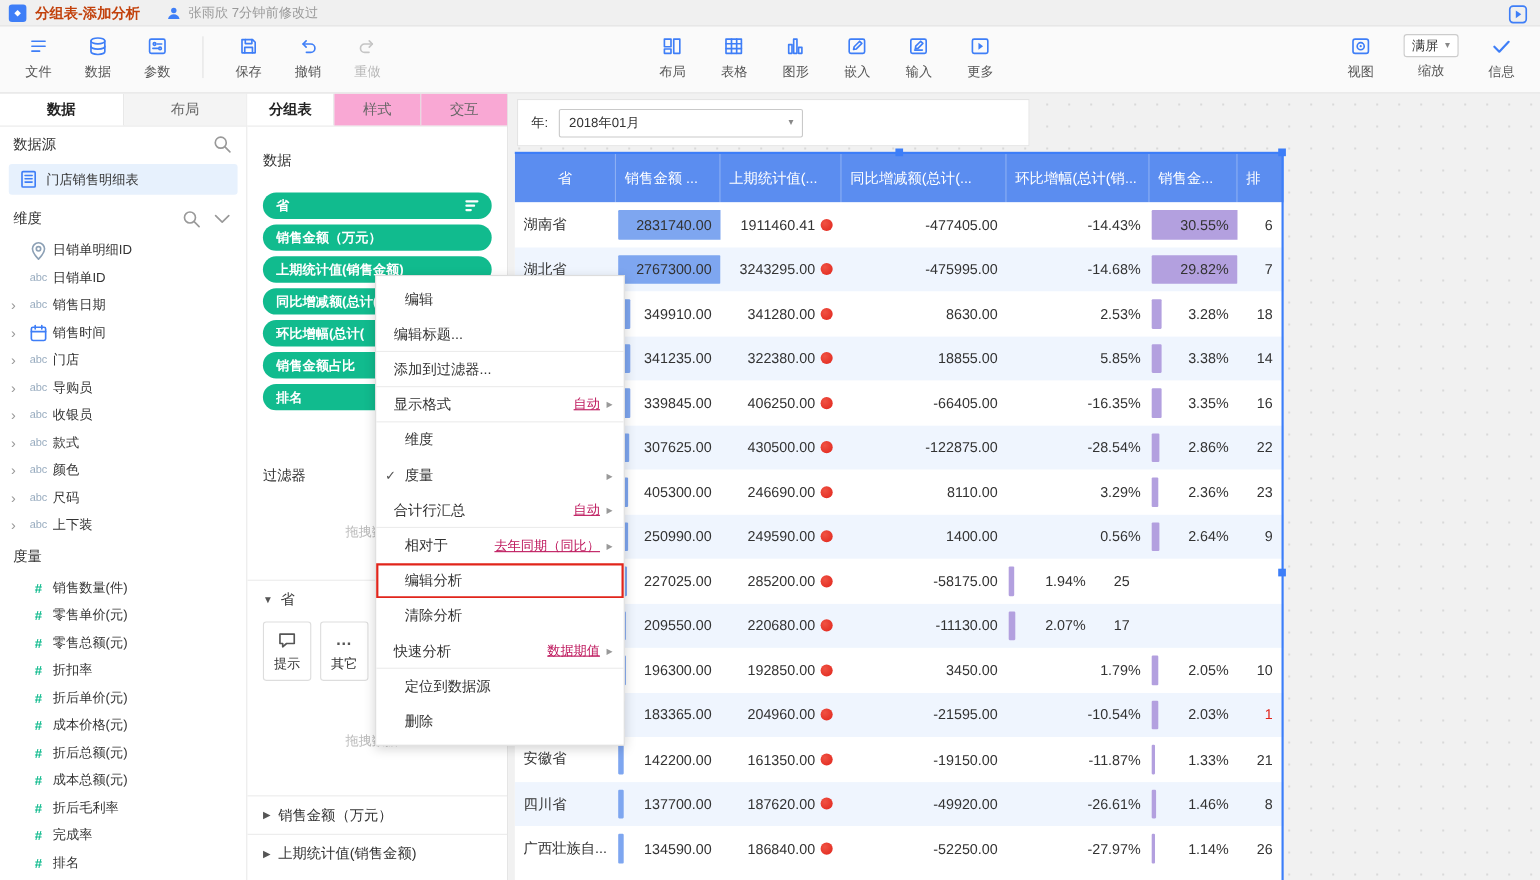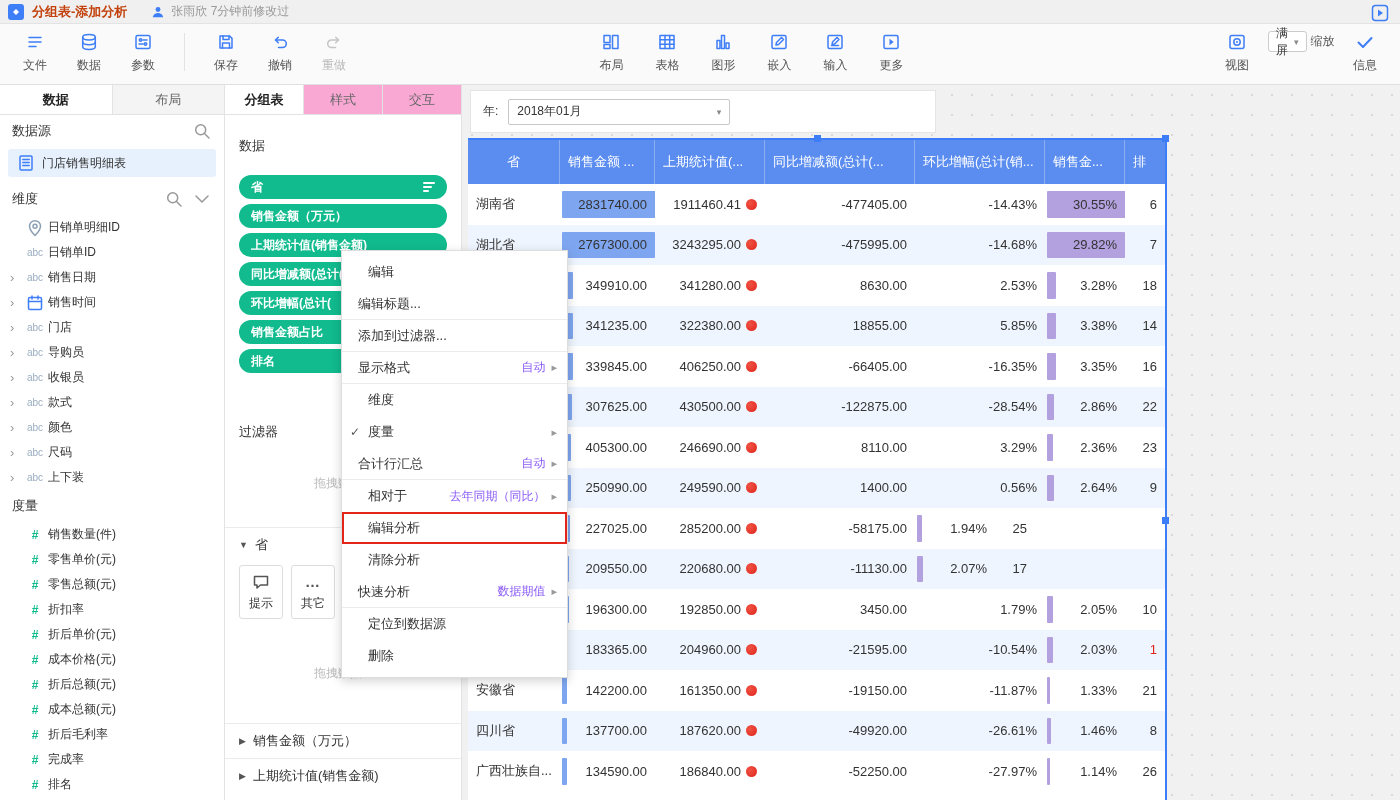--- a/index.html
+++ b/index.html
@@ -26,21 +26,21 @@
   .tgroup.left { margin-left:10px; gap:4px; }
   .tgroup.center { gap:6px; }
   .tgroup.right { margin-right:10px; gap:6px; }
   .spacer1 { flex:1; } .spacer2 { flex:1.3; }
   .titem { width:50px; display:flex; flex-direction:column; align-items:center; gap:4px; cursor:pointer; }
   .tic { height:22px; display:flex; align-items:center; color:var(--accent); }
   .tlabel { color:#555; font-size:12px; white-space:nowrap; }
   .titem.disabled .tic { color:#C5C5C5; }
   .titem.disabled .tlabel { color:#B8B8B8; }
   .vsep { width:1px; height:38px; background:#E2E2E2; margin:2px 12px 0; }
-  .zoom-combo { width:66px; display:flex; flex-direction:row; align-items:center; gap:4px; }
+  .zoom-combo { width:66px; display:flex; flex-direction:column; align-items:center; gap:4px; }
   .zoom-btn { height:21px; border:1px solid #CCC; border-radius:3px; background:#fff; display:flex; align-items:center; padding:0 7px; gap:6px; cursor:pointer; }
   .caret { color:#888; font-size:9px; }
 
   
   .sidebar { position:absolute; left:0; top:85px; width:225px; height:715px; background:#fff; border-right:1px solid #E3E3E3; overflow:hidden; }
   .side-tabs { display:flex; height:30px; border-bottom:1px solid #E3E3E3; }
   .side-tab { flex:1; display:flex; align-items:center; justify-content:center; font-size:13px; color:#666; background:#F4F4F4; border-right:1px solid #E3E3E3; cursor:pointer; }
   .side-tab:last-child { border-right:none; }
   .side-tab.active { background:#fff; color:#222; font-weight:700; }
   .sec-head { display:flex; align-items:center; height:32px; padding:0 12px; font-size:13px; color:#333; gap:8px; }
@@ -113,21 +113,21 @@
   .sel-right { position:absolute; left:703px; top:53px; width:2px; height:662px; background:var(--sel_blue); z-index:5; }
   .handle { position:absolute; width:7px; height:7px; background:var(--sel_blue); z-index:6; }
   .h-topmid { left:352px; top:50px; } .h-topright { left:700px; top:50px; } .h-rightmid { left:700px; top:432px; }
 
   
   .ctx-menu { position:absolute; left:341px; top:250px; width:227px; background:#fff; border:1px solid #DDD; box-shadow:0 3px 10px rgba(0,0,0,.18); padding:5px 0; z-index:100; }
   .mi { position:relative; height:32px; display:flex; align-items:center; padding:0 10px 0 26px; font-size:13px; color:#333; cursor:pointer; }
   .mi .check { position:absolute; left:8px; display:none; color:#555; font-size:12px; }
   .mi.checked .check { display:block; }
   .mlabel { flex:1; white-space:nowrap; }
-  .mright { color:#8b5cf6; font-size:12px; margin-right:6px; white-space:nowrap; }
+  .mright { color:#be185d; font-size:12px; margin-right:6px; white-space:nowrap;text-decoration:underline; }
   .marrow { color:#999; display:none; font-size:11px; }
   .mi.arrow .marrow { display:block; }
   .mi.divider-after { border-bottom:1px solid #ECECEC;padding-left:16px; }
   .mi.highlighted { box-shadow:inset 0 0 0 2px var(--highlight_red); }
 </style>
 </head>
 <body>
 
 <header class="titlebar">
   <div class="logo">

